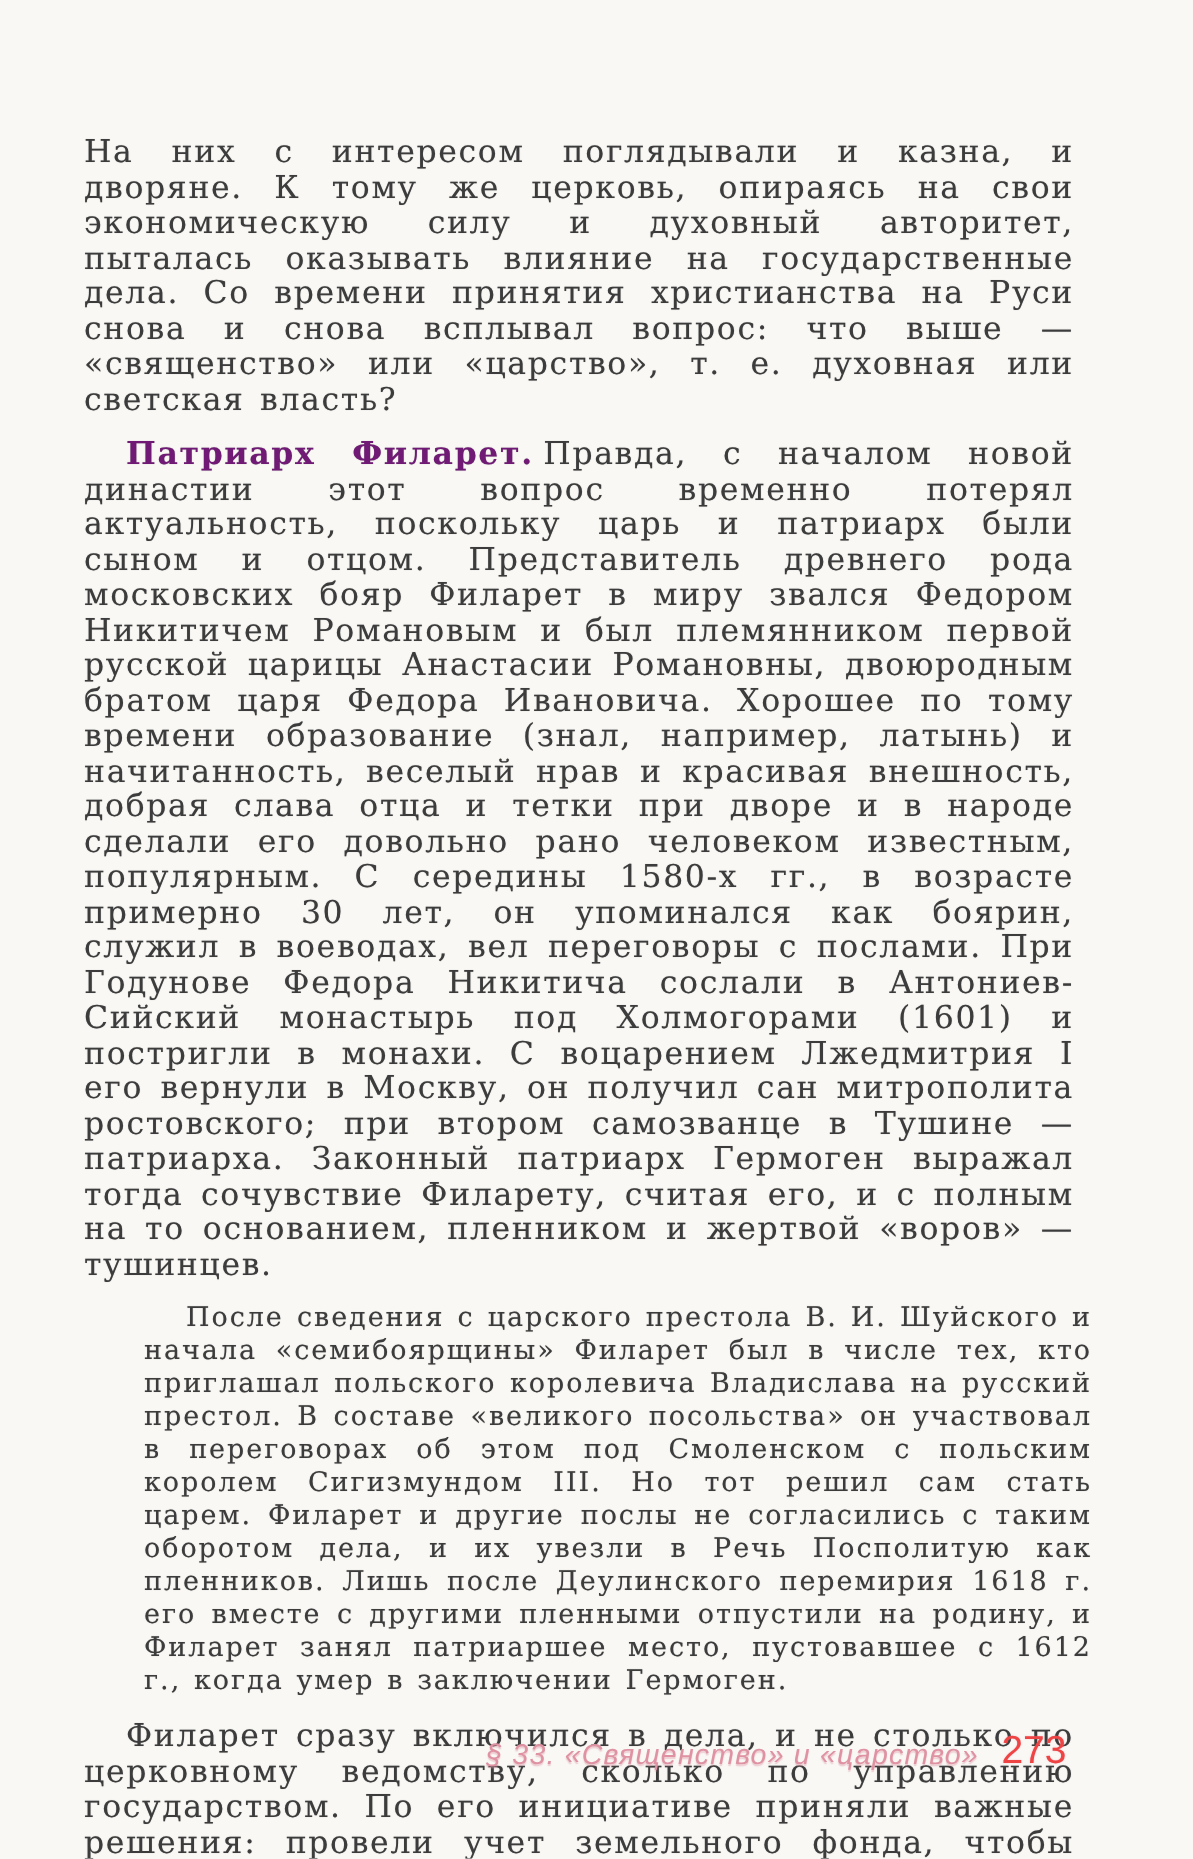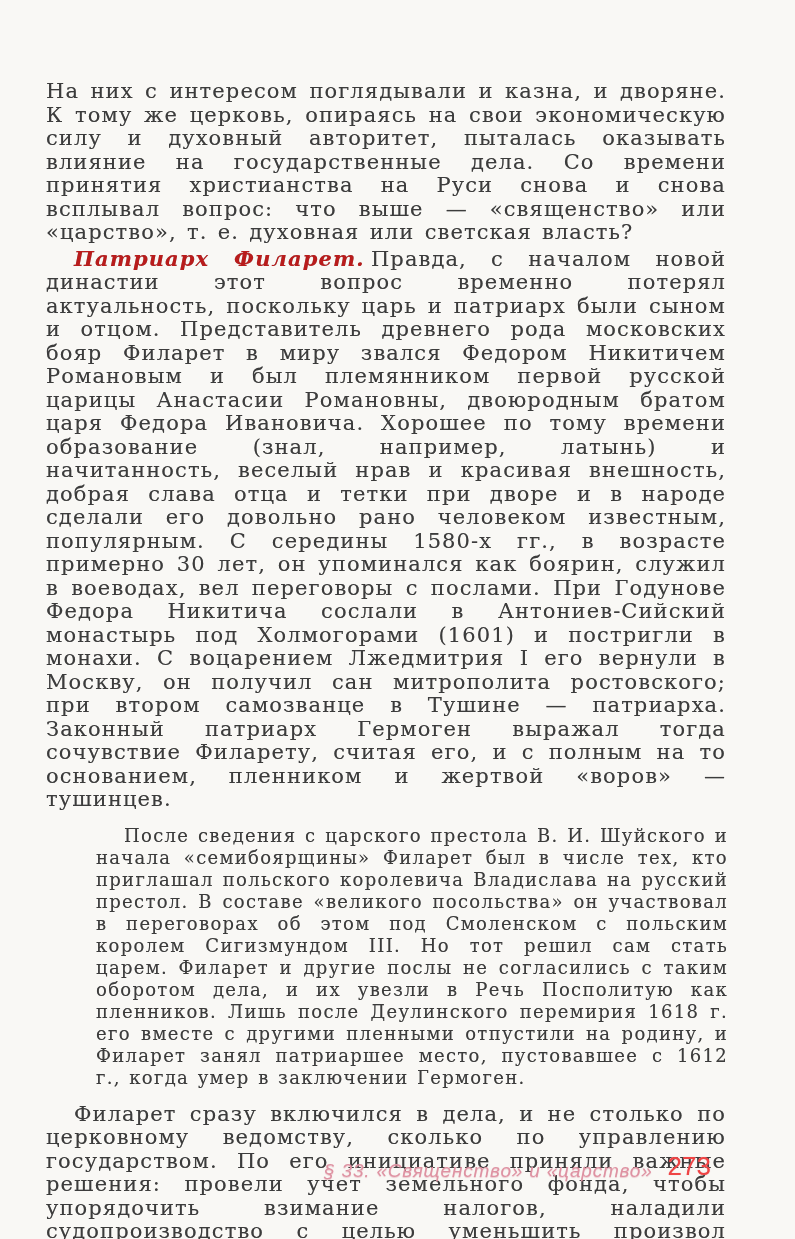--- a/index.html
+++ b/index.html
@@ -15,36 +15,35 @@
     font-family: "DejaVu Serif", serif;
     color: #3c3c3c;
   }
   .page {
     position: absolute;
     left: 44px;
     top: 78px;
     width: 684px;
   }
   .para {
-    margin: 2px;
+    margin: 12px;
     font-size: 21px;
     line-height: 23.5px;
     text-align: justify;
     letter-spacing: 1.1px;
     word-spacing: 2.5px;
     text-shadow: 0 0 0.6px rgba(60,60,60,0.45);
   }
   .para.indent {
     text-indent: 28px;
   }
   .lead-bold {
     font-weight: bold;
-    color: #b91c1c;
+    color: #701a75;
     margin-right: 0.3em;
-    font-style: italic;
   }
   .italic {
   }
   .quote {
     margin: 13px 0 14px 52px;
     font-size: 18px;
     line-height: 22px;
     text-align: justify;
     text-indent: 28px;
     letter-spacing: 1.3px;

